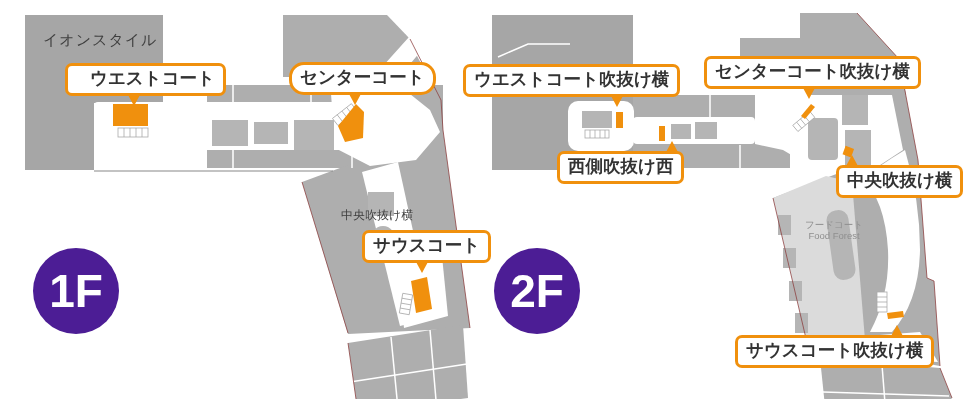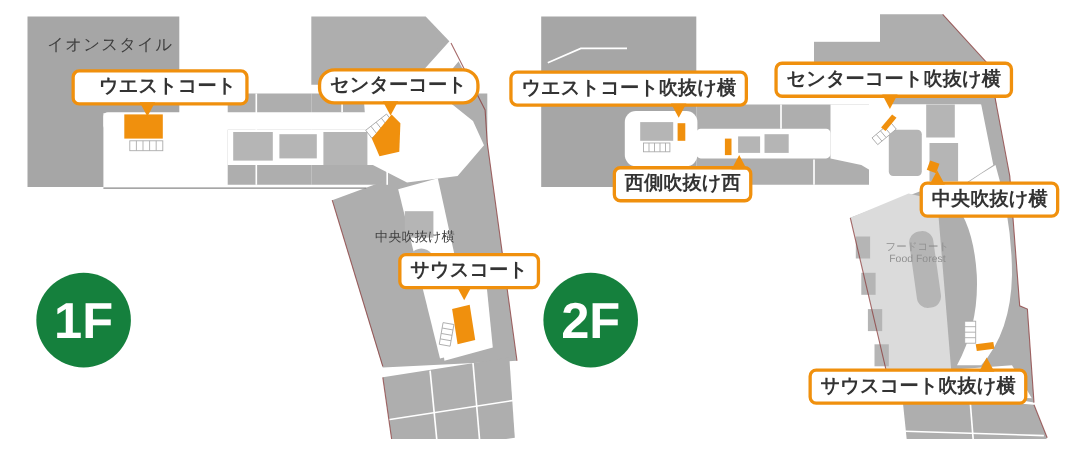--- a/index.html
+++ b/index.html
@@ -18,21 +18,21 @@
   .tail-down{bottom:-13px;border-top:13px solid #F0900D;}
   .tail-up{top:-13px;border-bottom:13px solid #F0900D;}
   #c-west{left:65px;top:63px;padding-left:22px;}      #c-west .tail{left:59px;}
   #c-center{left:289px;top:62px;border-radius:15px;}   #c-center .tail{left:56px;}
   #c-south{left:362px;top:230px;}   #c-south .tail{left:50px;}
   #c-westvoid{left:463px;top:64px;} #c-westvoid .tail{left:144px;}
   #c-centervoid{left:704px;top:56px;} #c-centervoid .tail{left:95px;}
   #c-westside{left:557px;top:151px;}  #c-westside .tail{left:105px;}
   #c-central{left:836px;top:165px;}   #c-central .tail{left:6px;}
   #c-southvoid{left:735px;top:335px;} #c-southvoid .tail{left:152px;}
-  .badge{position:absolute;z-index:3;width:86px;height:86px;border-radius:50%;background:#15803d;
+  .badge{position:absolute;z-index:3;width:86px;height:86px;border-radius:50%;background:#4c1d95;
          color:#ffffff;font-size:46px;font-weight:bold;display:flex;align-items:center;justify-content:center;}
   #badge-1f{left:33px;top:248px;}
   #badge-2f{left:494px;top:248px;}
 </style>
 </head>
 <body>
 
 <div id="stage">
 
   <svg id="f1-svg" class="floor-svg" width="490" height="420" viewBox="0 0 490 420">

